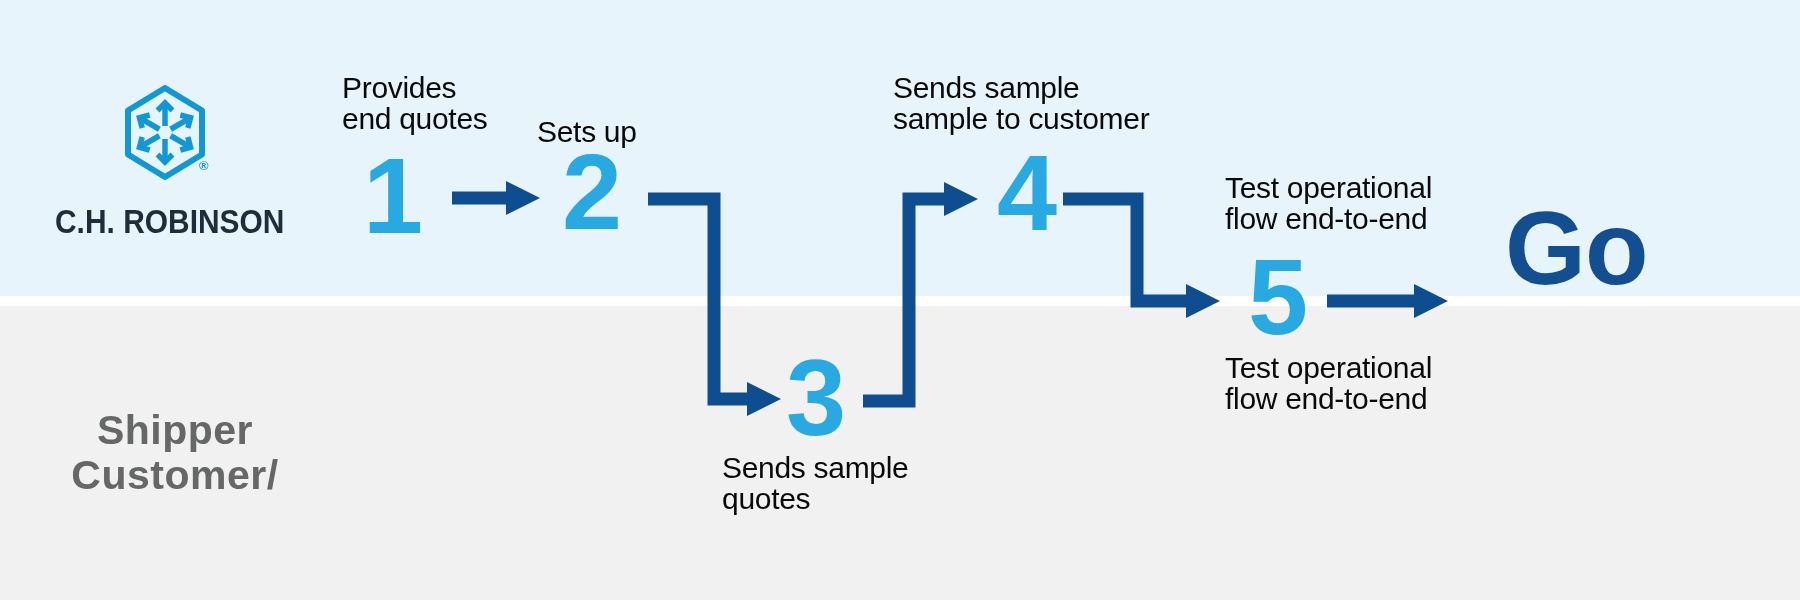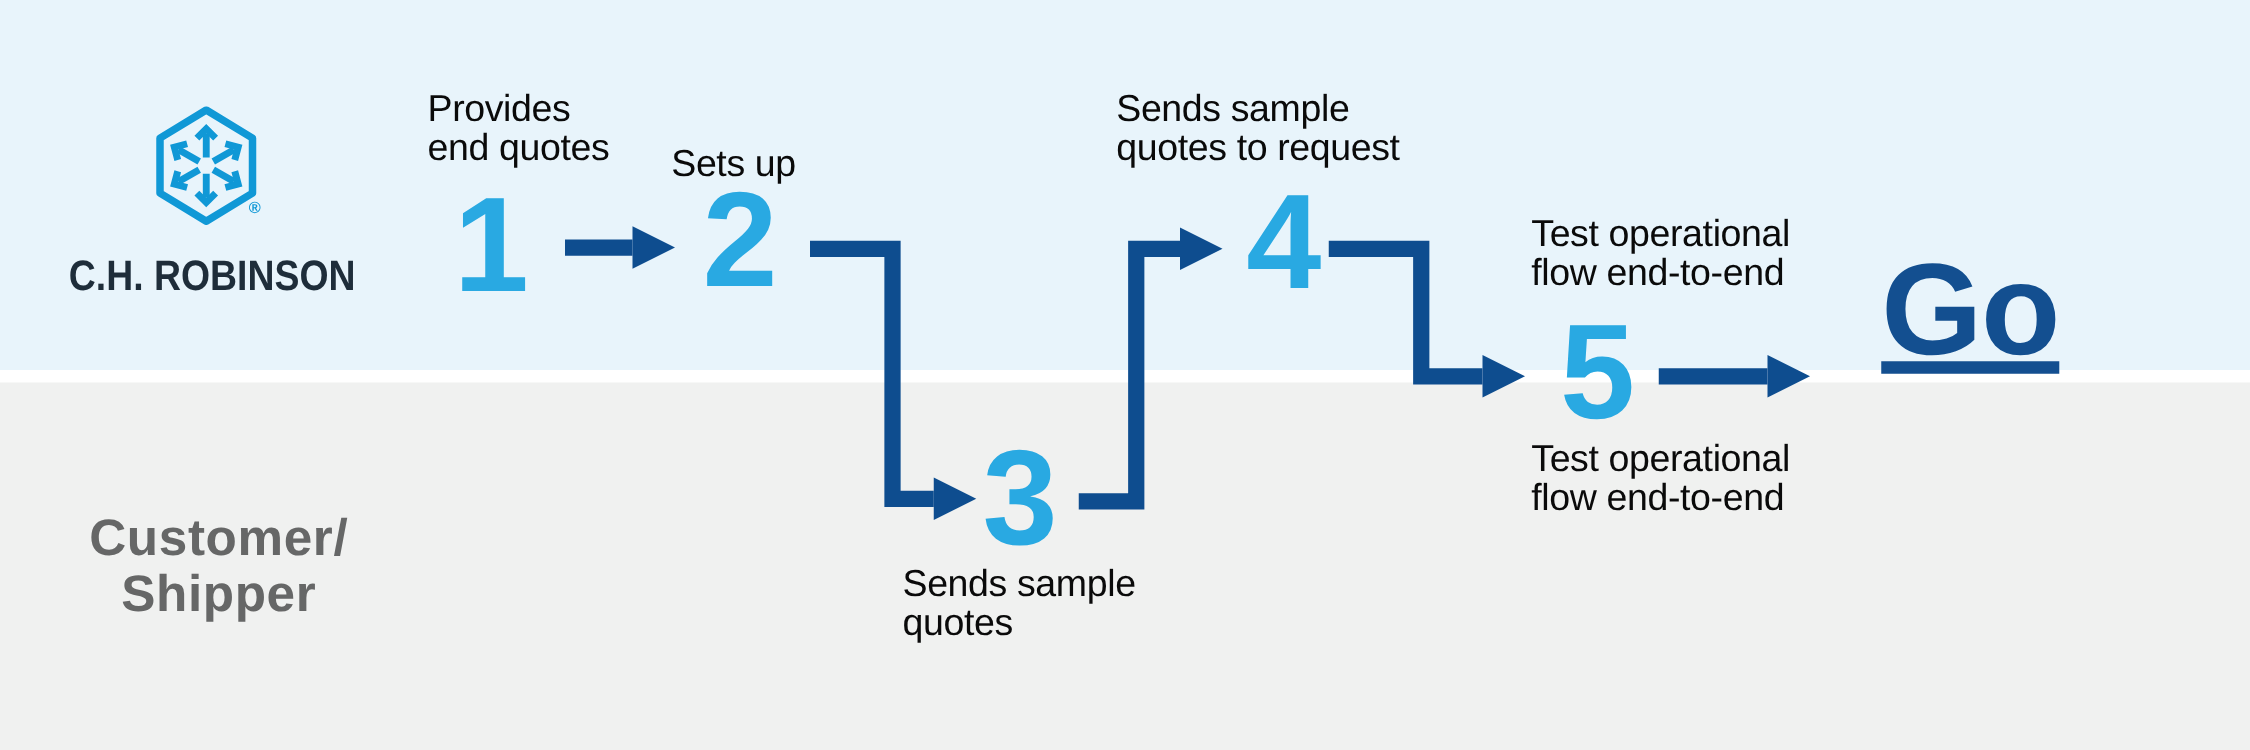--- a/index.html
+++ b/index.html
@@ -56,21 +56,21 @@
 
   
   .arrows{position:absolute;left:0;top:0;}
   .arrows polyline{fill:none;stroke:var(--arrow);stroke-width:13;}
   .arrows polygon{fill:var(--arrow);}
 
   
   .go-live{
     position:absolute;left:1505px;top:198px;
     font-size:104px;line-height:100px;font-weight:700;
-    color:var(--go-live);letter-spacing:-1px;white-space:nowrap;text-decoration:underline;
+    color:var(--go-live);letter-spacing:-1px;white-space:nowrap;
   }
 </style>
 </head>
 <body>
 
 <div class="canvas">
 
   <div class="band band-top"></div>
   <div class="band band-divider"></div>
   <div class="band band-bottom"></div>
@@ -86,22 +86,22 @@
       <use href="#ra" transform="rotate(120 42 47.5)"></use>
       <use href="#ra" transform="rotate(180 42 47.5)"></use>
       <use href="#ra" transform="rotate(240 42 47.5)"></use>
       <use href="#ra" transform="rotate(300 42 47.5)"></use>
     </g>
   </svg>
   <span class="reg-mark">®</span>
   <div class="brand-name">C.H. ROBINSON</div>
 
   <div class="customer-label">
+    <div>Shipper</div>
     <div>Customer/</div>
-    <div>Shipper</div>
   </div>
 
   <svg class="arrows" width="1800" height="600" viewBox="0 0 1800 600">
     <g>
       <polyline points="452,198 506,198"></polyline>
       <polygon points="506,181 540,198 506,215"></polygon>
     </g>
     <g>
       <polyline points="648,199 714,199 714,399 747,399"></polyline>
       <polygon points="747,382 781,399 747,416"></polygon>
@@ -132,21 +132,21 @@
   <div class="step-num num-2">2</div>
 
   <div class="step-label lbl-3">
     <div>Sends sample</div>
     <div>quotes</div>
   </div>
   <div class="step-num num-3">3</div>
 
   <div class="step-label lbl-4">
     <div>Sends sample</div>
-    <div>quotes to request</div>
+    <div>sample to customer</div>
   </div>
   <div class="step-num num-4">4</div>
 
   <div class="step-label lbl-5t">
     <div>Test operational</div>
     <div>flow end-to-end</div>
   </div>
   <div class="step-num num-5">5</div>
   <div class="step-label lbl-5b">
     <div>Test operational</div>

